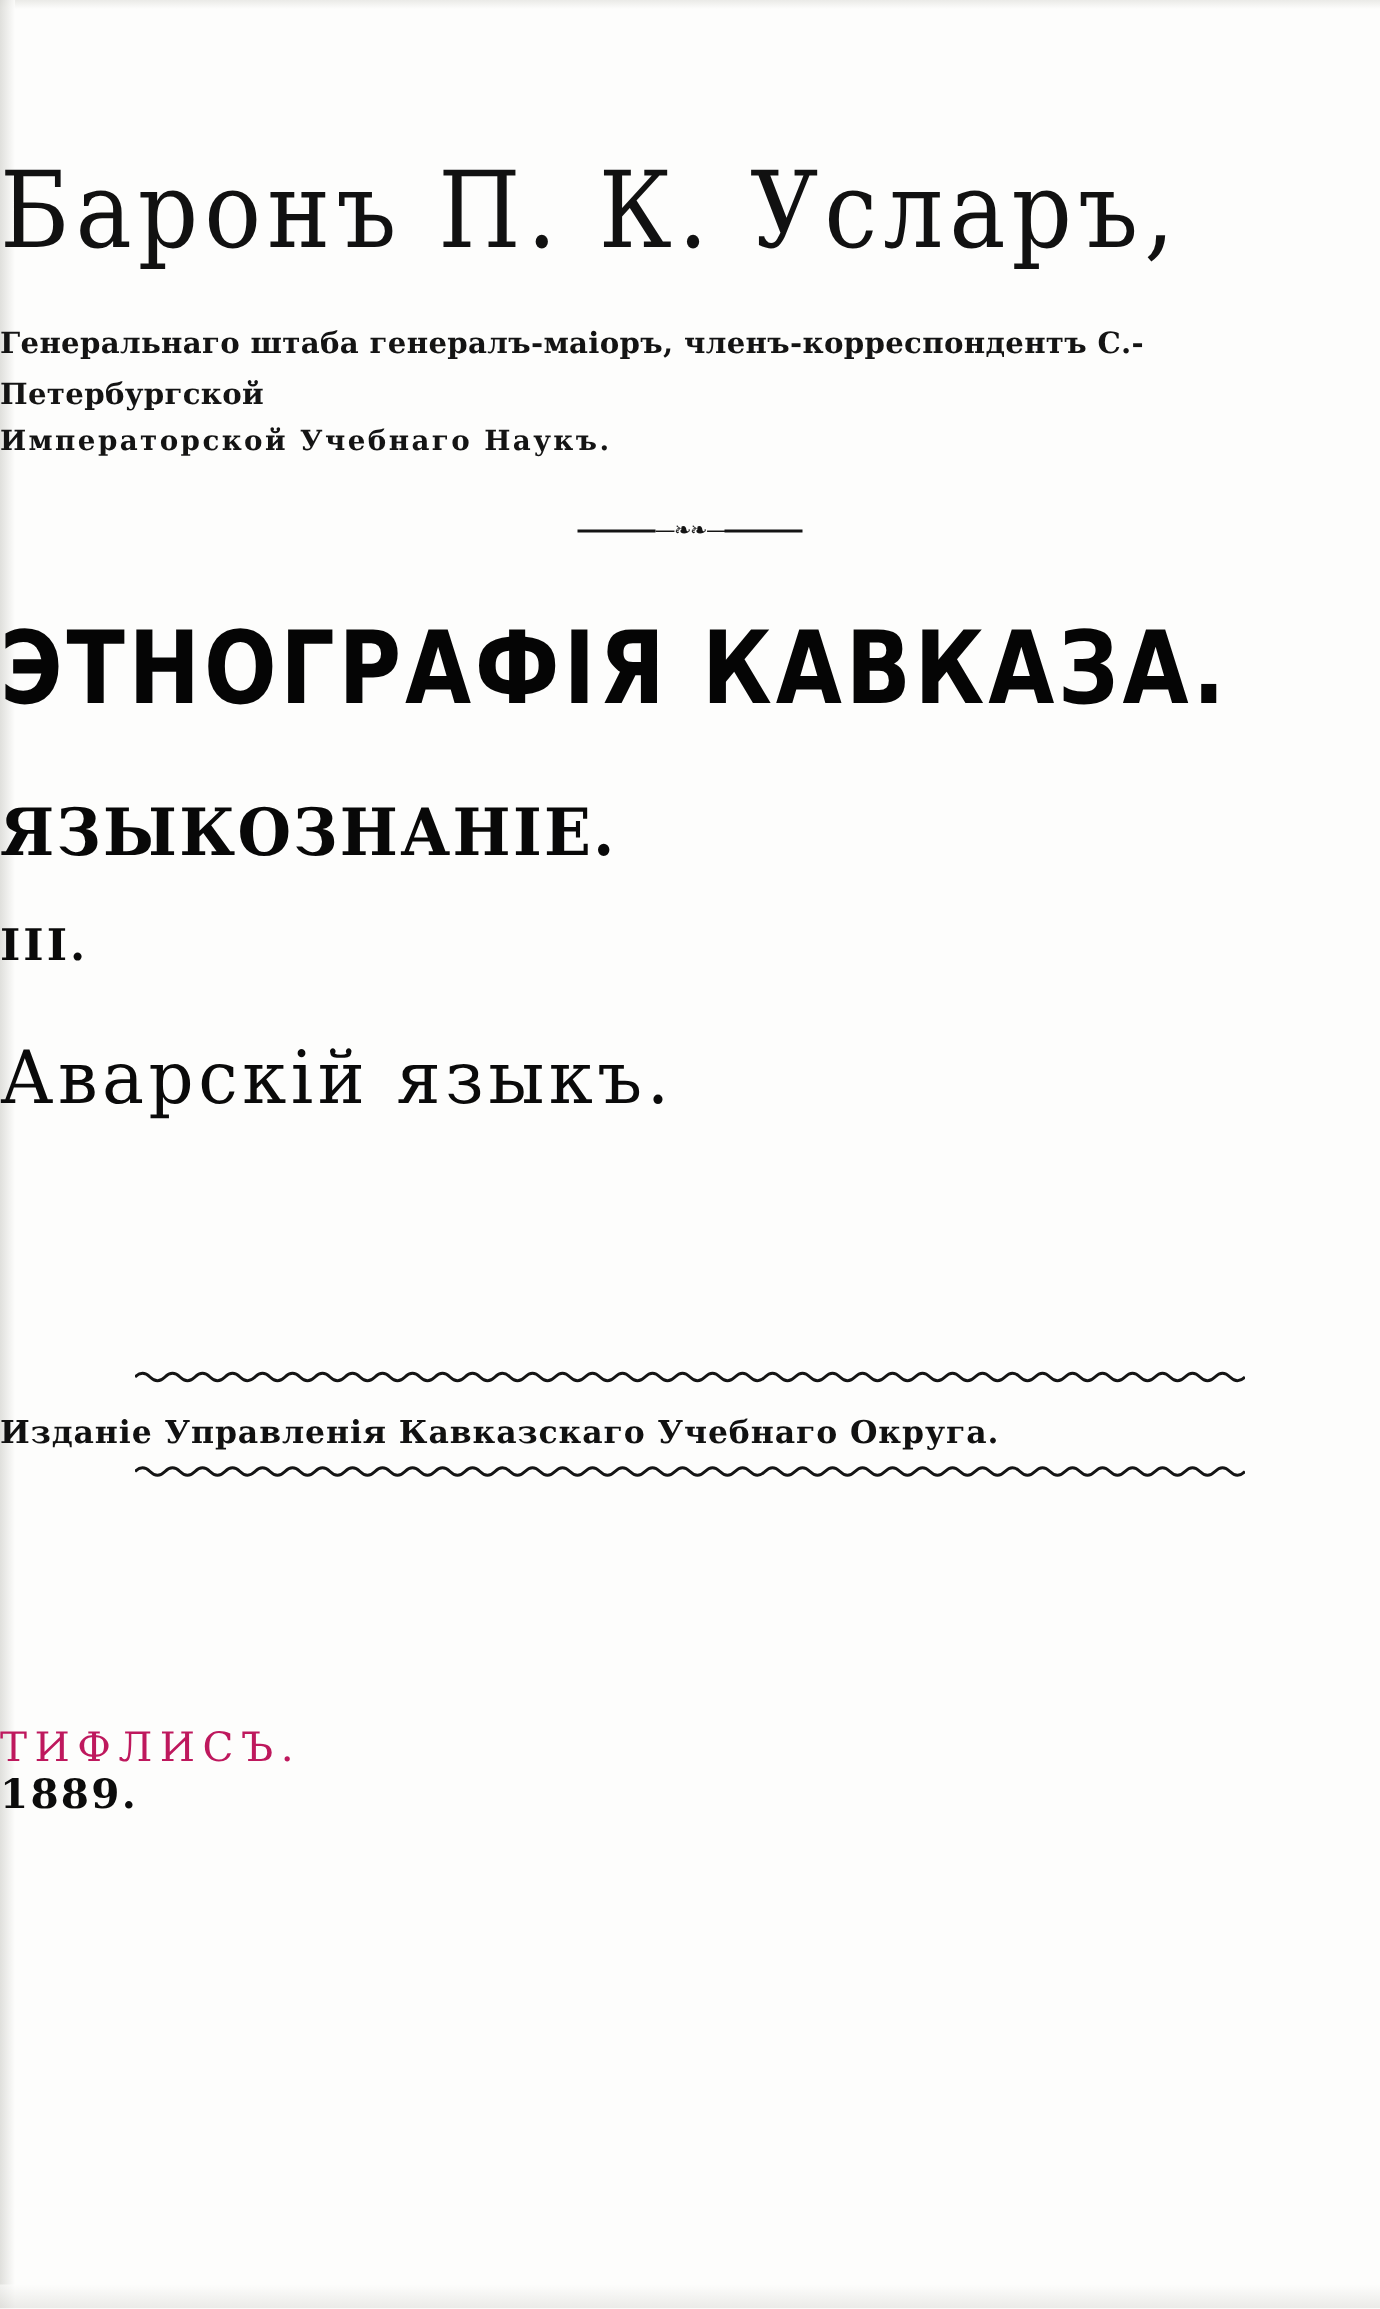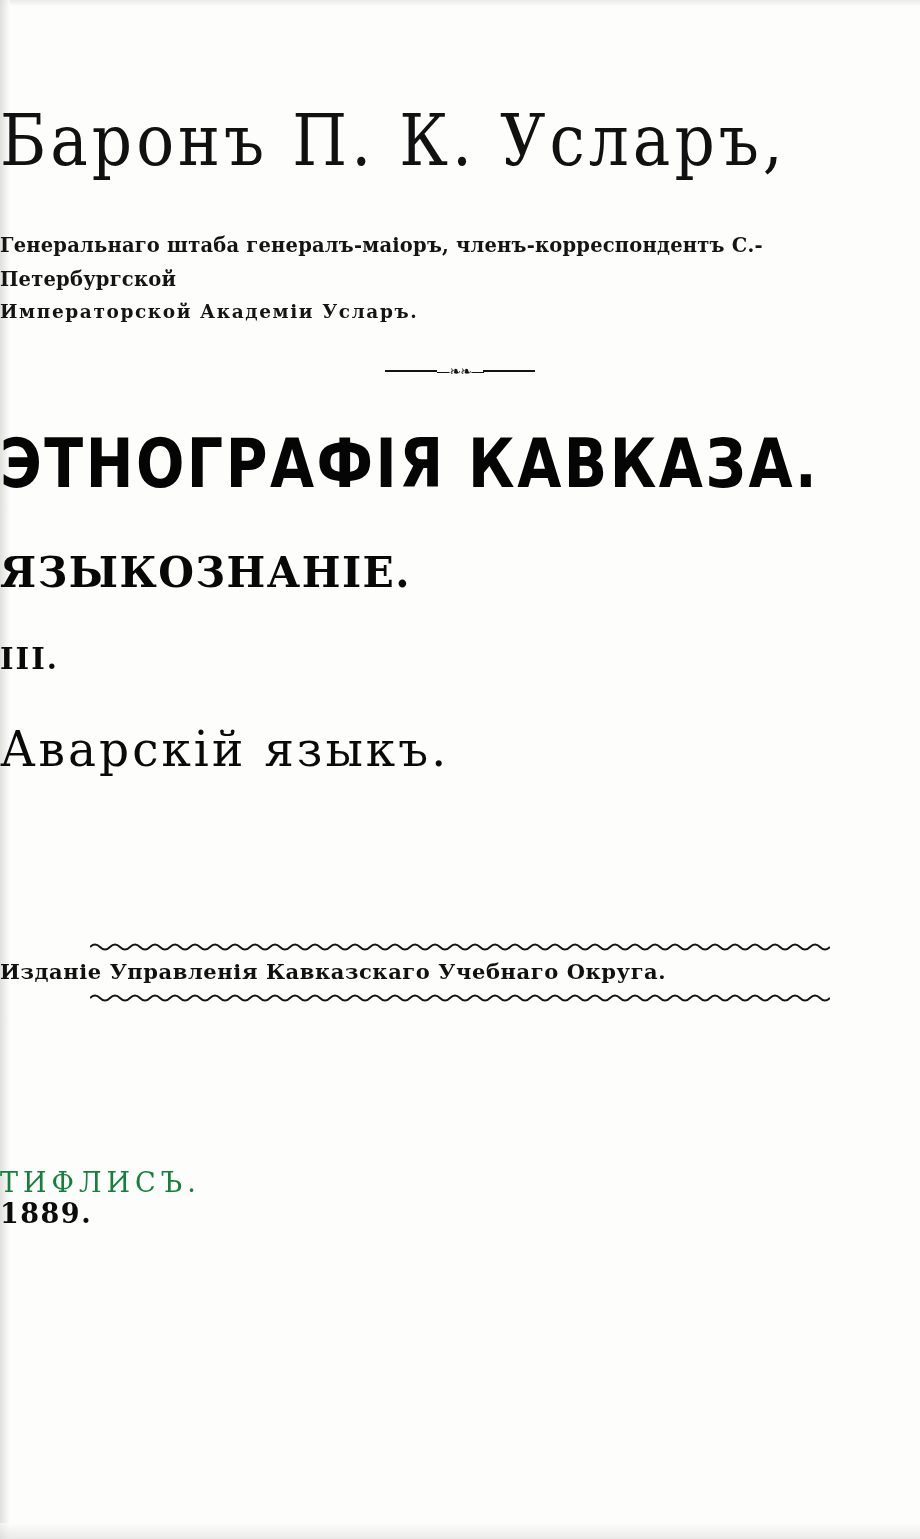--- a/index.html
+++ b/index.html
@@ -54,21 +54,21 @@
     font-family: "DejaVu Serif", serif;
     font-size: 63px;
     line-height: 1.05;
     font-weight: 400;
     letter-spacing: 4px;
     color: #111;
     transform: scaleY(1.12);
   }
 
   .subtitle-block {
-    margin-top: 55px;
+    margin-top: 38px;
     font-family: "DejaVu Serif", serif;
     font-weight: 700;
     font-size: 19.5px;
     line-height: 1.72;
     letter-spacing: 0.2px;
     color: #141414;
   }
   .subtitle-block .line2 {
     letter-spacing: 1.6px;
     font-size: 18.5px;
@@ -114,21 +114,21 @@
     margin-top: 52px;
     font-family: "DejaVu Serif", serif;
     font-weight: 700;
     font-size: 41px;
     letter-spacing: 1.5px;
     color: #080808;
     transform: scaleY(1.06);
   }
 
   .volume {
-    margin-top: 46px;
+    margin-top: 34px;
     font-family: "DejaVu Serif", serif;
     font-weight: 700;
     font-size: 29px;
     letter-spacing: 2px;
     color: #0a0a0a;
   }
 
   .language {
     margin-top: 45px;
     font-family: "DejaVu Serif", serif;
@@ -152,29 +152,30 @@
     color: #151515;
   }
   .wave svg { display: block; }
   .publisher-text {
     font-family: "DejaVu Serif", serif;
     font-weight: 700;
     font-size: 21px;
     letter-spacing: 0.6px;
     padding: 7px 0 9px 0;
     color: #111;
+    margin-top: 12px;
   }
 
   .place {
     margin-top: 150px;
     font-family: "DejaVu Serif", serif;
     font-weight: 400;
     font-size: 27px;
     letter-spacing: 5px;
-    color: #15803d;
+    color: #be185d;
   }
   .year {
     font-family: "DejaVu Serif", serif;
     font-weight: 700;
     font-size: 27px;
     letter-spacing: 1.5px;
     color: #0c0c0c;
   }
 </style>
 </head>
@@ -185,21 +186,21 @@
   <div class="edge-left"></div>
   <div class="edge-bottom"></div>
 </div>
 
 <div class="content">
 
   <div class="author">Баронъ П. К. Усларъ,</div>
 
   <div class="subtitle-block">
     <div class="line1">Генеральнаго штаба генералъ-маіоръ, членъ-корреспондентъ С.-Петербургской</div>
-    <div class="line2">Императорской Академіи Усларъ.</div>
+    <div class="line2">Императорской Учебнаго Наукъ.</div>
   </div>
 
   <div class="ornament">
     <div class="bar l"></div>
     <div class="knot">—❧❧—</div>
     <div class="bar r"></div>
   </div>
 
   <div class="main-title">ЭТНОГРАФІЯ КАВКАЗА.</div>
 

